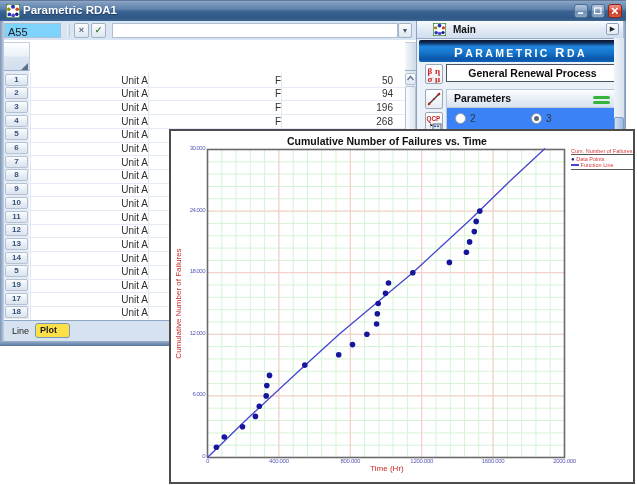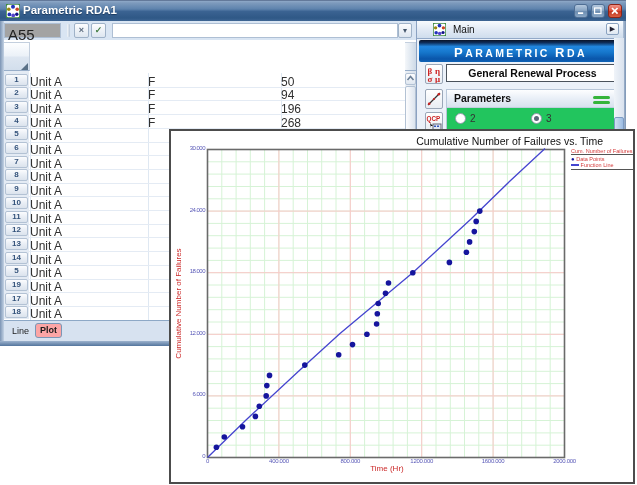--- a/index.html
+++ b/index.html
@@ -14,22 +14,22 @@
 #titletext{position:absolute;left:23px;top:3px;font-size:11.5px;font-weight:bold;color:#fff;
  text-shadow:0 1px 1px #1c3a5e;}
 .wbtn{position:absolute;top:3px;width:14px;height:14px;border-radius:3px;
  border:1px solid #4f6e94;box-sizing:border-box;
  background:linear-gradient(180deg,#b4c8de 0%,#8aa6c4 45%,#6c8db1 55%,#89a7c6 100%);}
 #btnclose{background:linear-gradient(180deg,#f0958a 0%,#de5441 45%,#c03520 55%,#d95f42 100%);
  border:1px solid #8e2317;}
 .wglyph{position:absolute;left:0;top:0;width:100%;height:100%;}
 
 #fbar{position:absolute;left:4px;top:21px;width:412px;height:19px;background:#d9e5f3;}
-#cellref{position:absolute;left:0px;top:2px;width:57px;height:15px;background:#a3a3a3;
- border:1px solid #aebfd4;font-size:15px;color:#222;padding:2px 0 0 3px;box-sizing:border-box;}
+#cellref{position:absolute;left:0px;top:2px;width:57px;height:15px;background:#7dd3fc;
+ border:1px solid #aebfd4;font-size:11px;color:#222;padding:2px 0 0 3px;box-sizing:border-box;}
 #fdivider{position:absolute;left:63px;top:3px;width:3px;height:13px;
  background:linear-gradient(90deg,#f5f8fb,#b9c8da);border-radius:1px;}
 .fbtn{position:absolute;top:2px;width:15px;height:15px;border:1px solid #9fb2c8;border-radius:2px;
  background:linear-gradient(180deg,#fdfdfe,#dde6f0);box-sizing:border-box;
  font-size:9px;color:#5a6a7e;text-align:center;line-height:12px;font-weight:bold;}
 #ftext{position:absolute;left:108px;top:2px;width:286px;height:15px;background:#fff;
  border:1px solid #aebfd4;box-sizing:border-box;}
 #fdrop{position:absolute;left:394px;top:2px;width:14px;height:15px;border:1px solid #9fb2c8;
  border-radius:2px;background:linear-gradient(180deg,#fdfdfe,#dde6f0);box-sizing:border-box;
  font-size:8px;color:#44566c;text-align:center;line-height:13px;}
@@ -48,82 +48,82 @@
 #hScr{left:401px;width:11px;background:linear-gradient(90deg,#f4f7fa,#cdd9e7);border-right:none;}
 .h1line{padding-top:4px;}
 #tri{position:absolute;left:17px;top:23px;width:0;height:0;
  border-left:7px solid transparent;border-bottom:7px solid #5a7187;}
 #rows{position:absolute;left:0;top:32.5px;width:412px;height:248px;overflow:hidden;}
 .rnum{position:absolute;left:1px;width:23px;height:12px;border-radius:2px;
  border:1px solid #b3c2d4;box-sizing:border-box;
  background:linear-gradient(180deg,#fbfcfe 0%,#e9eef5 50%,#dbe3ed 100%);
  font-size:8px;font-weight:bold;color:#33527a;text-align:center;line-height:10px;}
 .rline{position:absolute;left:0px;width:401px;height:1px;background:#e4ebf4;}
-.ctext{position:absolute;font-size:12px;color:#303030;text-align:left;}
+.ctext{position:absolute;font-size:10px;color:#303030;text-align:right;}
 .vline{position:absolute;top:0;width:1px;height:248px;background:#e9eff6;}
 #scrTrack{position:absolute;left:401px;top:31px;width:11px;height:248px;
  background:linear-gradient(90deg,#eef2f7,#d6dfe9);}
 #scrUp{position:absolute;left:401px;top:33px;width:11px;height:12px;border:1px solid #b3c2d4;
  box-sizing:border-box;border-radius:2px;background:linear-gradient(180deg,#fdfdfe,#dfe7f0);
  font-size:7px;color:#44566c;text-align:center;line-height:10px;}
 #scrThumb{position:absolute;left:401px;top:46px;width:11px;height:85px;border:1px solid #b3c2d4;
  box-sizing:border-box;border-radius:2px;background:linear-gradient(90deg,#fdfdfe,#dce4ee);}
 
 #tabbar{position:absolute;left:4px;top:320px;width:412px;height:21px;background:#d7e2f0;
  border-top:1px solid #8da8c6;}
 #tabData{position:absolute;left:4px;top:4px;font-size:9px;color:#1c1c1c;padding:1px 4px;}
 #tabPlot{position:absolute;left:31px;top:2px;font-size:9px;font-weight:bold;color:#1c1c1c;
- background:#fca5a5;border:1px solid #7a97b6;border-radius:3px;padding:1px 4px 2px 4px;}
+ background:#fde047;border:1px solid #7a97b6;border-radius:3px;padding:1px 12px 2px 4px;}
 #bottomframe{position:absolute;left:0px;top:341px;width:626px;height:5px;
  background:linear-gradient(180deg,#9cb2cd,#54759d);}
 #leftframe{position:absolute;left:0;top:21px;width:4px;height:320px;
  background:linear-gradient(90deg,#7b94b4,#c3d2e4);}
 #rightframe{position:absolute;left:622px;top:21px;width:4px;height:320px;
  background:linear-gradient(90deg,#c3d2e4,#7b94b4);}
 
 #panel{position:absolute;left:416px;top:21px;width:206px;height:320px;background:#ebf1f9;border-left:1px solid #8ba2c2;box-sizing:border-box;}
 #mainbar{position:absolute;left:0;top:0;width:206px;height:17px;
  background:linear-gradient(180deg,#f8fbfe 0%,#e2eaf5 50%,#cfdded 100%);
  border-bottom:1px solid #92a9c8;}
-#maintext{position:absolute;left:36px;top:3px;font-size:10px;font-weight:normal;color:#111;}
+#maintext{position:absolute;left:36px;top:3px;font-size:10px;font-weight:bold;color:#111;}
 #mainarrow{position:absolute;left:189px;top:2px;width:13px;height:12px;border:1px solid #8aa2c0;
  border-radius:2px;background:linear-gradient(180deg,#fff,#dfe8f2);box-sizing:border-box;
  font-size:7px;color:#223;text-align:center;line-height:10px;}
 #banner{position:absolute;left:2px;top:19px;width:203px;height:22px;border-radius:2px;
  background:linear-gradient(180deg,#0a1428 0%,#0e2d59 12%,#2187e0 30%,#1575ca 58%,#0a55aa 86%,#0f63b6 100%);
  color:#fff;text-align:center;line-height:23px;}
 #banner span.big{font-size:13px;font-weight:bold;letter-spacing:2.4px;}
 #banner span.sml{font-size:10.5px;font-weight:bold;letter-spacing:2.4px;}
 .sideicon{position:absolute;left:8px;width:18px;height:20px;border:1px solid #9aa7b8;
  background:linear-gradient(180deg,#fff,#e8edf3);box-sizing:border-box;border-radius:2px;}
 #grpbtn{position:absolute;left:29px;top:43px;width:173px;height:18px;background:#fff;
  border:1px solid #4a525c;box-sizing:border-box;font-size:10.5px;font-weight:bold;color:#0a0a0a;
  text-align:center;line-height:16px;}
-#parambox{position:absolute;left:29px;top:68px;width:173px;height:62px;background:#22c55e;
+#parambox{position:absolute;left:29px;top:68px;width:173px;height:62px;background:#3b82f6;
  border:1px solid #b7c6d8;box-sizing:border-box;}
 #paramhdr{position:absolute;left:0;top:0;width:171px;height:17px;
  background:linear-gradient(180deg,#fdfeff 0%,#e9eff7 50%,#d8e2ee 100%);
  border-bottom:1px solid #c2cfdf;}
 #paramhdr b{position:absolute;left:7px;top:2px;font-size:10.5px;color:#111;}
 .gbar{position:absolute;width:17px;height:3px;border-radius:2px;background:#35b43a;}
 .radio{position:absolute;width:11px;height:11px;border-radius:50%;border:1px solid #8e9aa8;
  background:#fff;box-sizing:border-box;}
 .radio.sel{border:1px solid #8e9aa8;}
 .radio.sel:after{content:"";position:absolute;left:2px;top:2px;width:5px;height:5px;
  border-radius:50%;background:#5a6a7a;}
 .radlbl{position:absolute;font-size:10px;color:#333;}
 #pscroll{position:absolute;left:197px;top:17px;width:10px;height:303px;
  background:linear-gradient(90deg,#f0f4f9,#d9e2ee);}
 #pthumb{position:absolute;left:197px;top:96px;width:10px;height:50px;border:1px solid #7d9cc4;
  box-sizing:border-box;border-radius:2px;background:linear-gradient(90deg,#cfe0f4,#9cbce2);}
 
 #chart{position:absolute;left:169px;top:129px;width:466px;height:355px;background:#fff;
  border:2px solid #4c4c4c;box-sizing:border-box;}
-#ctitle{position:absolute;left:0;top:4px;width:432px;text-align:right;
- font-size:10.5px;color:#111;}
+#ctitle{position:absolute;left:0;top:4px;width:432px;text-align:center;
+ font-size:10.5px;color:#111;font-weight:bold;}
 #xlabel{position:absolute;left:0px;top:333px;width:432px;text-align:center;
  font-size:8px;color:#cc2a2a;}
 #ylabel{position:absolute;left:-63px;top:168px;width:140px;text-align:center;white-space:nowrap;
  font-size:8px;color:#cc2a2a;transform:rotate(-90deg);}
 .ytick{position:absolute;left:0;width:34px;text-align:right;font-size:6px;letter-spacing:-0.5px;color:#5a5ab8;}
 .xtick{position:absolute;top:326.5px;width:40px;text-align:center;font-size:6px;letter-spacing:-0.3px;color:#5a5ab8;}
 #legend{position:absolute;left:400px;top:17px;width:62px;font-size:5.5px;line-height:6px;color:#d43a3a;}
 </style>
 </head>
 <body>

